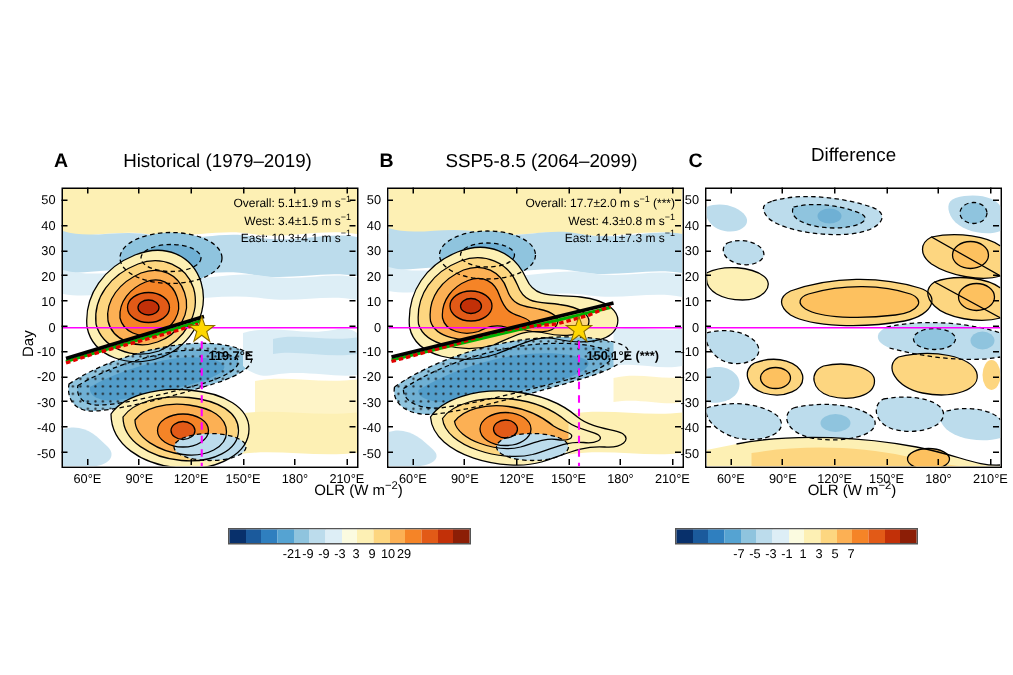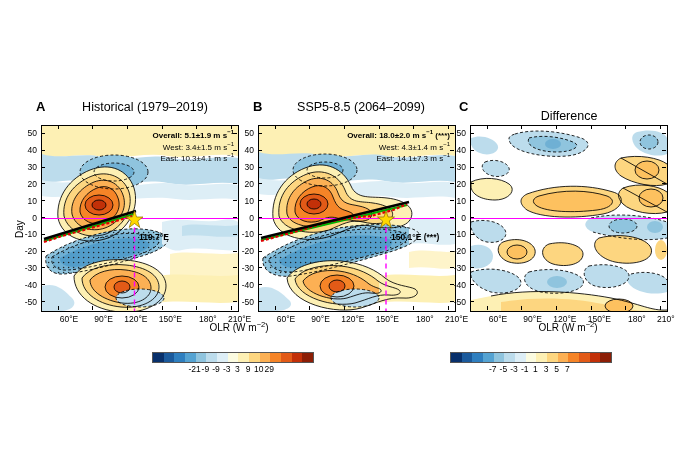--- a/index.html
+++ b/index.html
@@ -5,25 +5,25 @@
   html,body{margin:0;padding:0;background:#ffffff;}
   body{width:675px;height:450px;position:relative;overflow:hidden;
        font-family:"Liberation Sans","DejaVu Sans",sans-serif;color:#000;}
   .fig{position:absolute;left:0;top:0;width:675px;height:450px;}
   .panel{position:absolute;}
   .plet{position:absolute;font-weight:bold;font-size:13px;line-height:1;}
   .ptitle{position:absolute;font-size:12.5px;line-height:1;text-align:center;}
   .axbox{position:absolute;border:1.2px solid #000;background:#fff;overflow:hidden;}
   .ylab{position:absolute;font-size:10px;transform:rotate(-90deg);transform-origin:left top;white-space:nowrap;}
   .ytick{position:absolute;font-size:8.5px;text-align:right;white-space:nowrap;}
-  .xtick{position:absolute;font-size:8.5px;text-align:right;white-space:nowrap;}
+  .xtick{position:absolute;font-size:8.5px;text-align:center;white-space:nowrap;}
   .xlab{position:absolute;font-size:10px;text-align:center;white-space:nowrap;}
   .tickmark{position:absolute;background:#000;}
   .stats{position:absolute;font-size:8px;text-align:right;line-height:1.45;white-space:nowrap;}
-  .stats b{font-weight:bold;}
+  .stats b{font-weight:normal;}
   .lonlabel{position:absolute;font-size:8.5px;font-weight:bold;white-space:nowrap;}
   .cbar{position:absolute;}
   .cbar .swatches{position:absolute;left:0;top:0;display:flex;border:0.8px solid #555;box-sizing:content-box;}
   .cbar .swatches div{height:9px;}
   .cbtick{position:absolute;font-size:8.5px;text-align:center;white-space:nowrap;}
   sup{font-size:75%;vertical-align:super;line-height:0;}
 </style>
 </head>
 <body>
 
@@ -196,33 +196,33 @@
           <path d="M2,115 L24,109 L46,103 L68,96 L90,92 L112,90 L134,84 L148,78" stroke="#e00000" stroke-width="2.2" fill="none" stroke-dasharray="3,2"></path>
           <line x1="2" y1="112" x2="150" y2="76" stroke="#000" stroke-width="2.4"></line>
           <line x1="127" y1="92.5" x2="127" y2="185" stroke="#ff00ff" stroke-width="1.4" stroke-dasharray="5,4"></line>
           <polygon points="127,85 129.1,91 135.5,91 130.3,95 132.3,101.5 127,97.5 121.7,101.5 123.7,95 118.5,91 124.9,91" fill="#ffd700" stroke="#8a6d00" stroke-width="0.7"></polygon>
         </g>
       </svg>
     </div>
 
     <div class="stats" style="left:330px;top:130px;width:120px;">
       <div><b>Overall:</b>
-           <b>18.0±2.0 m s</b><b><sup>−1</sup></b><b> (***)</b></div>
+           <b>17.7±2.0 m s</b><b><sup>−1</sup></b><b> (***)</b></div>
       <div><span>West:</span>
-           <span>4.3±1.4 m s</span><sup>−1</sup></div>
+           <span>4.3±0.8 m s</span><sup>−1</sup></div>
       <div><span>East:</span>
            <span>14.1±7.3 m s</span><sup>−1</sup></div>
     </div>
 
     <div class="lonlabel" style="left:391px;top:232px;">150.1°E (***)</div>
   </div>
 
   <div class="panel">
     <div class="plet" style="left:459px;top:100px;">C</div>
-    <div class="ptitle" style="left:474px;top:110px;width:190px;">Difference</div>
+    <div class="ptitle" style="left:474px;top:97px;width:190px;">Difference</div>
 
     <div class="axbox" id="axC" style="left:470px;top:125px;width:196px;height:185px;">
       <svg width="196" height="185" viewBox="0 0 196 185" preserveAspectRatio="none">
         <defs>
             <clipPath id="clipC">
               <rect x="0" y="0" width="196" height="185"></rect>
             </clipPath>
           </defs>
         <g clip-path="url(#clipC)">
           <rect x="0" y="0" width="196" height="185" fill="#ffffff"></rect>

